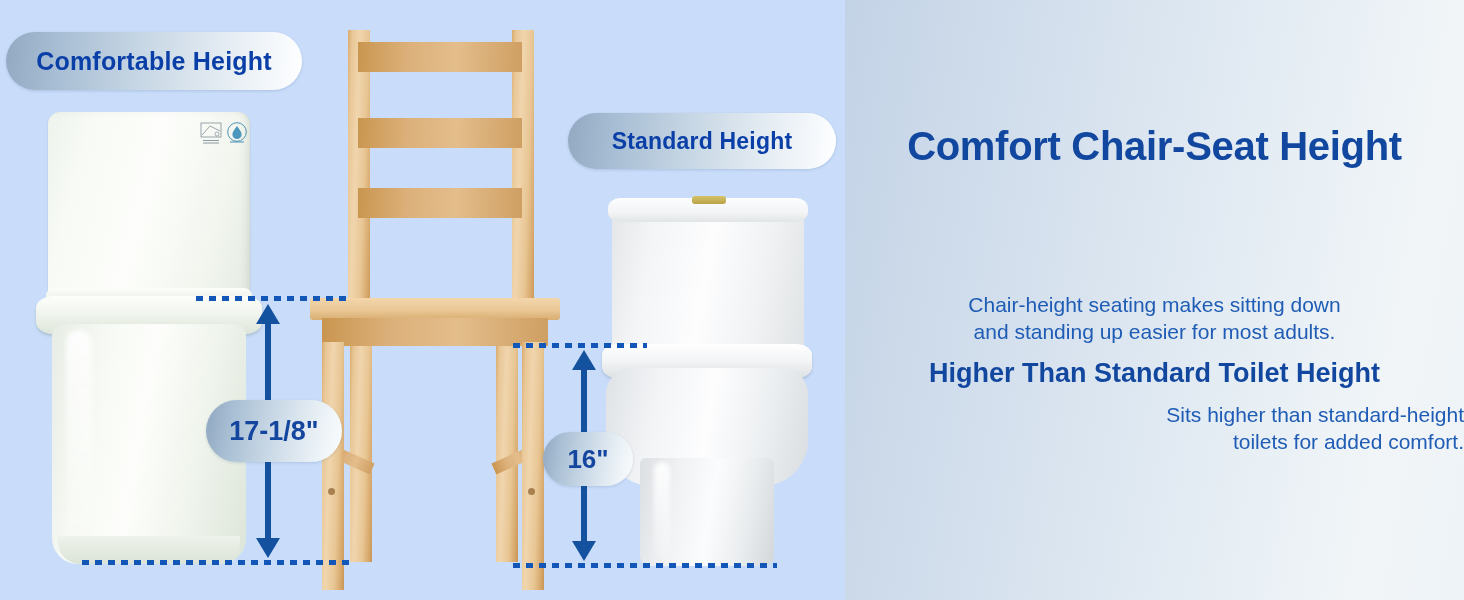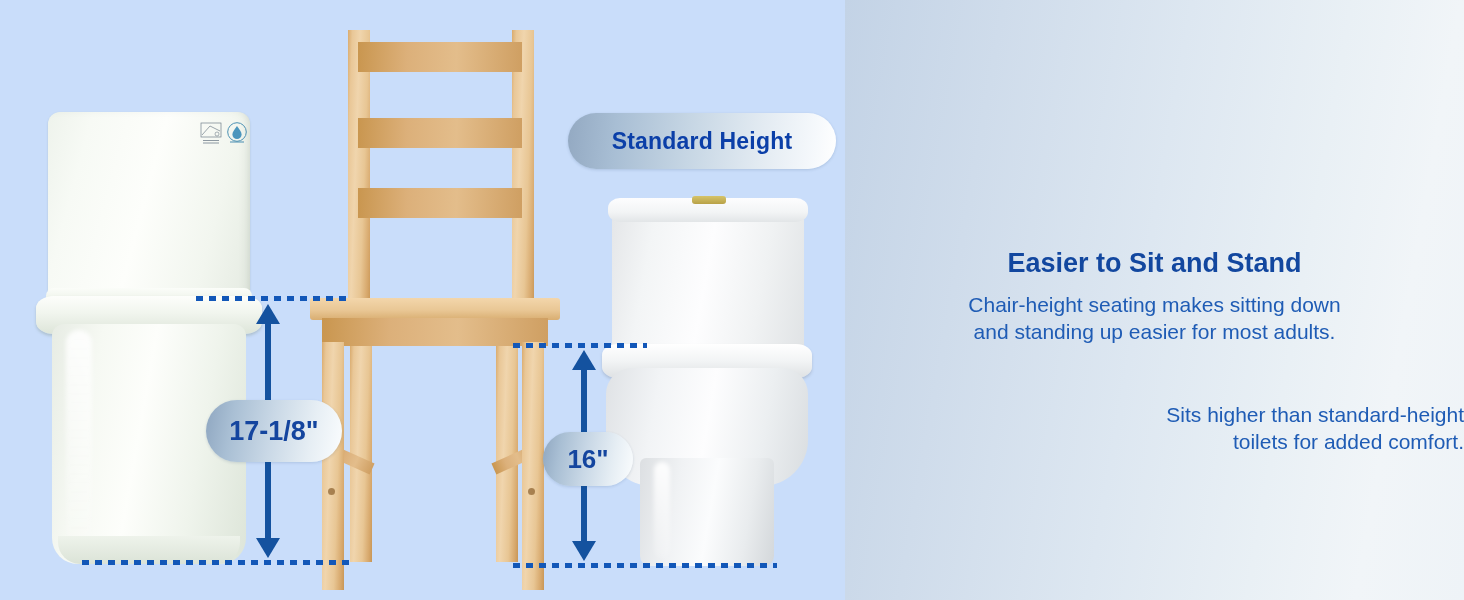--- a/index.html
+++ b/index.html
@@ -244,29 +244,31 @@
     <div class="arrow-head arrow-up" style="left:256px;top:304px;"></div>
     <div class="arrow-line" style="left:265px;top:322px;height:218px;"></div>
     <div class="arrow-head arrow-down" style="left:256px;top:538px;"></div>
 
     <div class="dash-h" style="left:513px;top:343px;width:134px;"></div>
     <div class="dash-h" style="left:513px;top:563px;width:264px;"></div>
     <div class="arrow-head arrow-up" style="left:572px;top:350px;"></div>
     <div class="arrow-line" style="left:581px;top:368px;height:176px;"></div>
     <div class="arrow-head arrow-down" style="left:572px;top:541px;"></div>
 
+    <div class="pill" id="pill-comfortable">Comfortable Height</div>
     <div class="pill" id="pill-standard">Standard Height</div>
 
     <div class="meas-pill" id="pill-17">17-1/8"</div>
     <div class="meas-pill" id="pill-16">16"</div>
   </div>
 
   <div class="panel-right"></div>
 
-
-  <div class="r-h2" id="h2-a">Easier to Sit and Stand</div>
+  <div class="r-title">Comfort Chair-Seat Height</div>
+
   <div class="r-p" id="p-a" style="white-space:pre-line;">Chair-height seating makes sitting down
 and standing up easier for most adults.</div>
 
+  <div class="r-h2" id="h2-b">Higher Than Standard Toilet Height</div>
   <div class="r-p" id="p-b" style="white-space:pre-line;">Sits higher than standard-height
 toilets for added comfort.</div>
 
 </div>
 
 </body></html>

